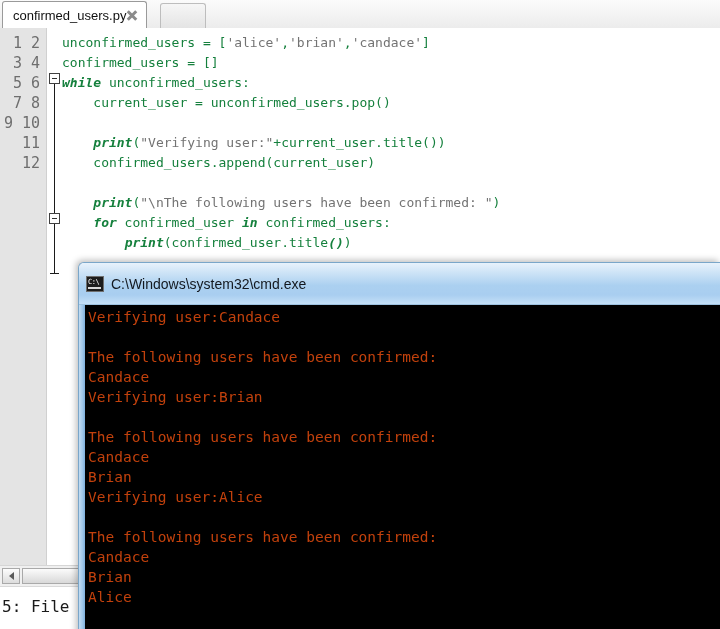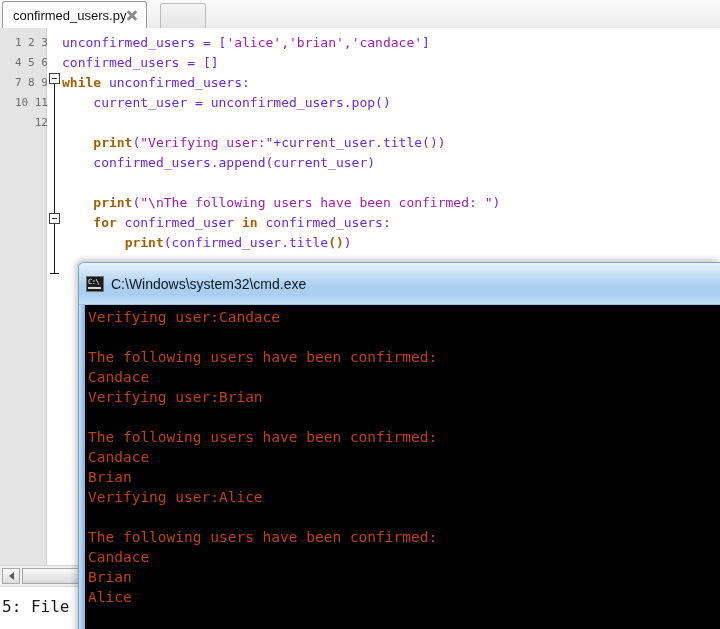--- a/index.html
+++ b/index.html
@@ -98,24 +98,23 @@
     width: 46px; height: 100%;
     background: #e4e4e4;
     border-right: 1px solid #d0d0d0;
   }
   #gutter-numbers {
     position: absolute;
     left: 0; top: 5px;
     width: 40px;
     text-align: right;
     font-family: "DejaVu Sans Mono", monospace;
-    font-size: 11px;
+    font-size: 15px;
     color: #6e6e6e;
     line-height: 20px;
-    margin-left: 8px;
   }
   #fold-col {
     position: absolute;
     left: 47px; top: 0;
     width: 16px; height: 100%;
     background: #ffffff;
   }
   .fold-line {
     position: absolute;
     left: 7px;
@@ -147,23 +146,23 @@
   #code-text {
     position: absolute;
     left: 62px; top: 5px;
     font-family: "DejaVu Sans Mono", monospace;
     font-size: 13px;
     line-height: 20px;
     white-space: pre;
     color: #000000;
   }
   .ln { height: 20px; }
-  .kw   { color: #a16207; font-weight: bold; }
-  .str  { color: #a21caf; }
-  .plain{ color: #6d28d9; }
+  .kw   { color: #15803d; font-weight: bold; font-style: italic; }
+  .str  { color: #737373; }
+  .plain{ color: #15803d; }
 
   
   #h-scroll {
     position: absolute;
     left: 0; top: 565px;
     width: 720px; height: 20px;
     background: #f0f0f0;
     border-top: 1px solid #d6d6d6;
   }
   #h-scroll-left {

